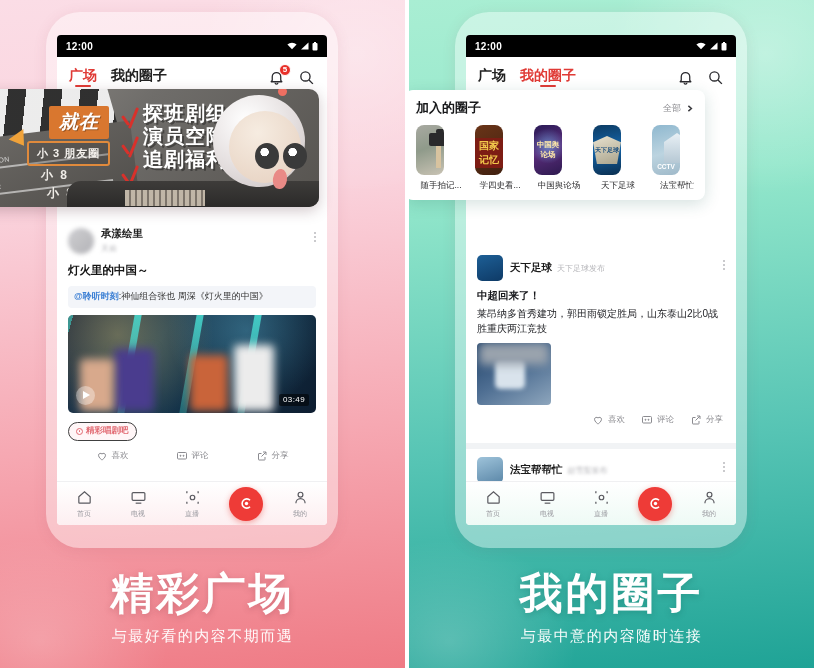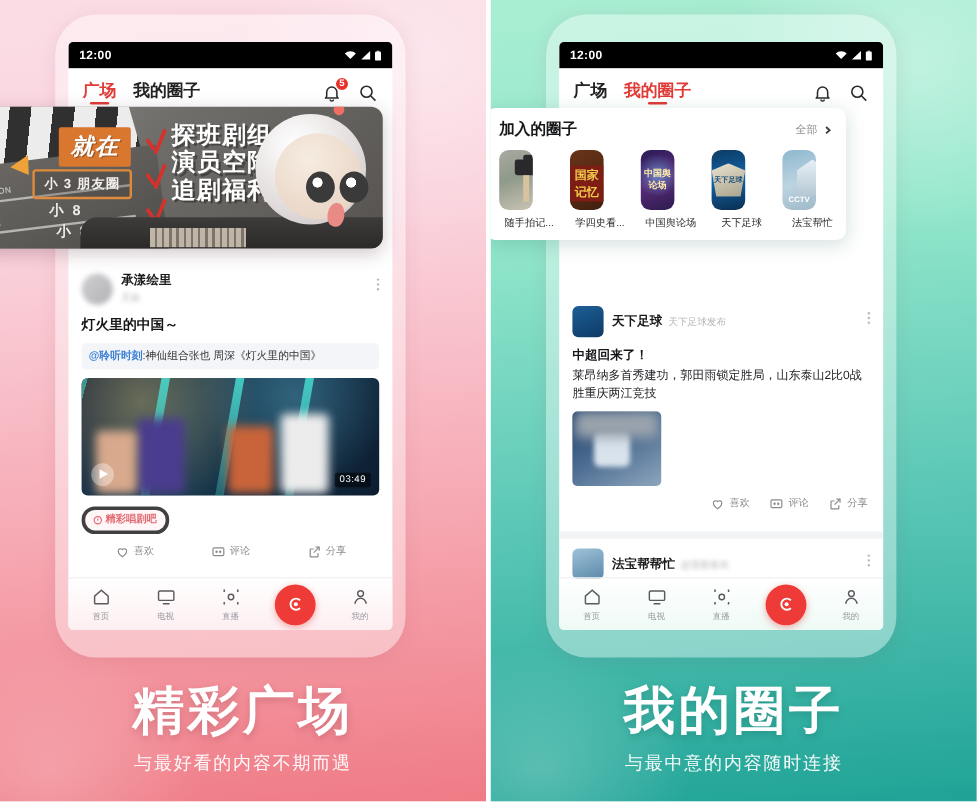--- a/index.html
+++ b/index.html
@@ -216,21 +216,21 @@
     width:0;height:0;border-left:7px solid #fff;
     border-top:4.5px solid transparent;border-bottom:4.5px solid transparent; margin-left:2px;
   }
   .video .dur {
     position:absolute; right:7px; bottom:7px; background:rgba(0,0,0,.55);
     color:#fff; font-size:8px; padding:1.5px 4px; border-radius:2px; letter-spacing:.4px;
   }
 
   .tagpill {
     display:inline-flex; align-items:center; gap:3px; margin-top:9px;
-    border:3px solid #404040; border-radius:11px; padding:2.5px 7px;
+    border:1px solid #404040; border-radius:11px; padding:2.5px 7px;
     color:#e26a72; font-size:8.5px; font-weight:bold; background:#fff6f7;
     filter: blur(.5px);
   }
   .tagpill .dot{
     width:7px;height:7px;border-radius:50%;border:1.2px solid #e26a72; position:relative;
   }
   .tagpill .dot::after{
     content:"";position:absolute;inset:1.6px;border-radius:50%;background:#e26a72;
   }
 

